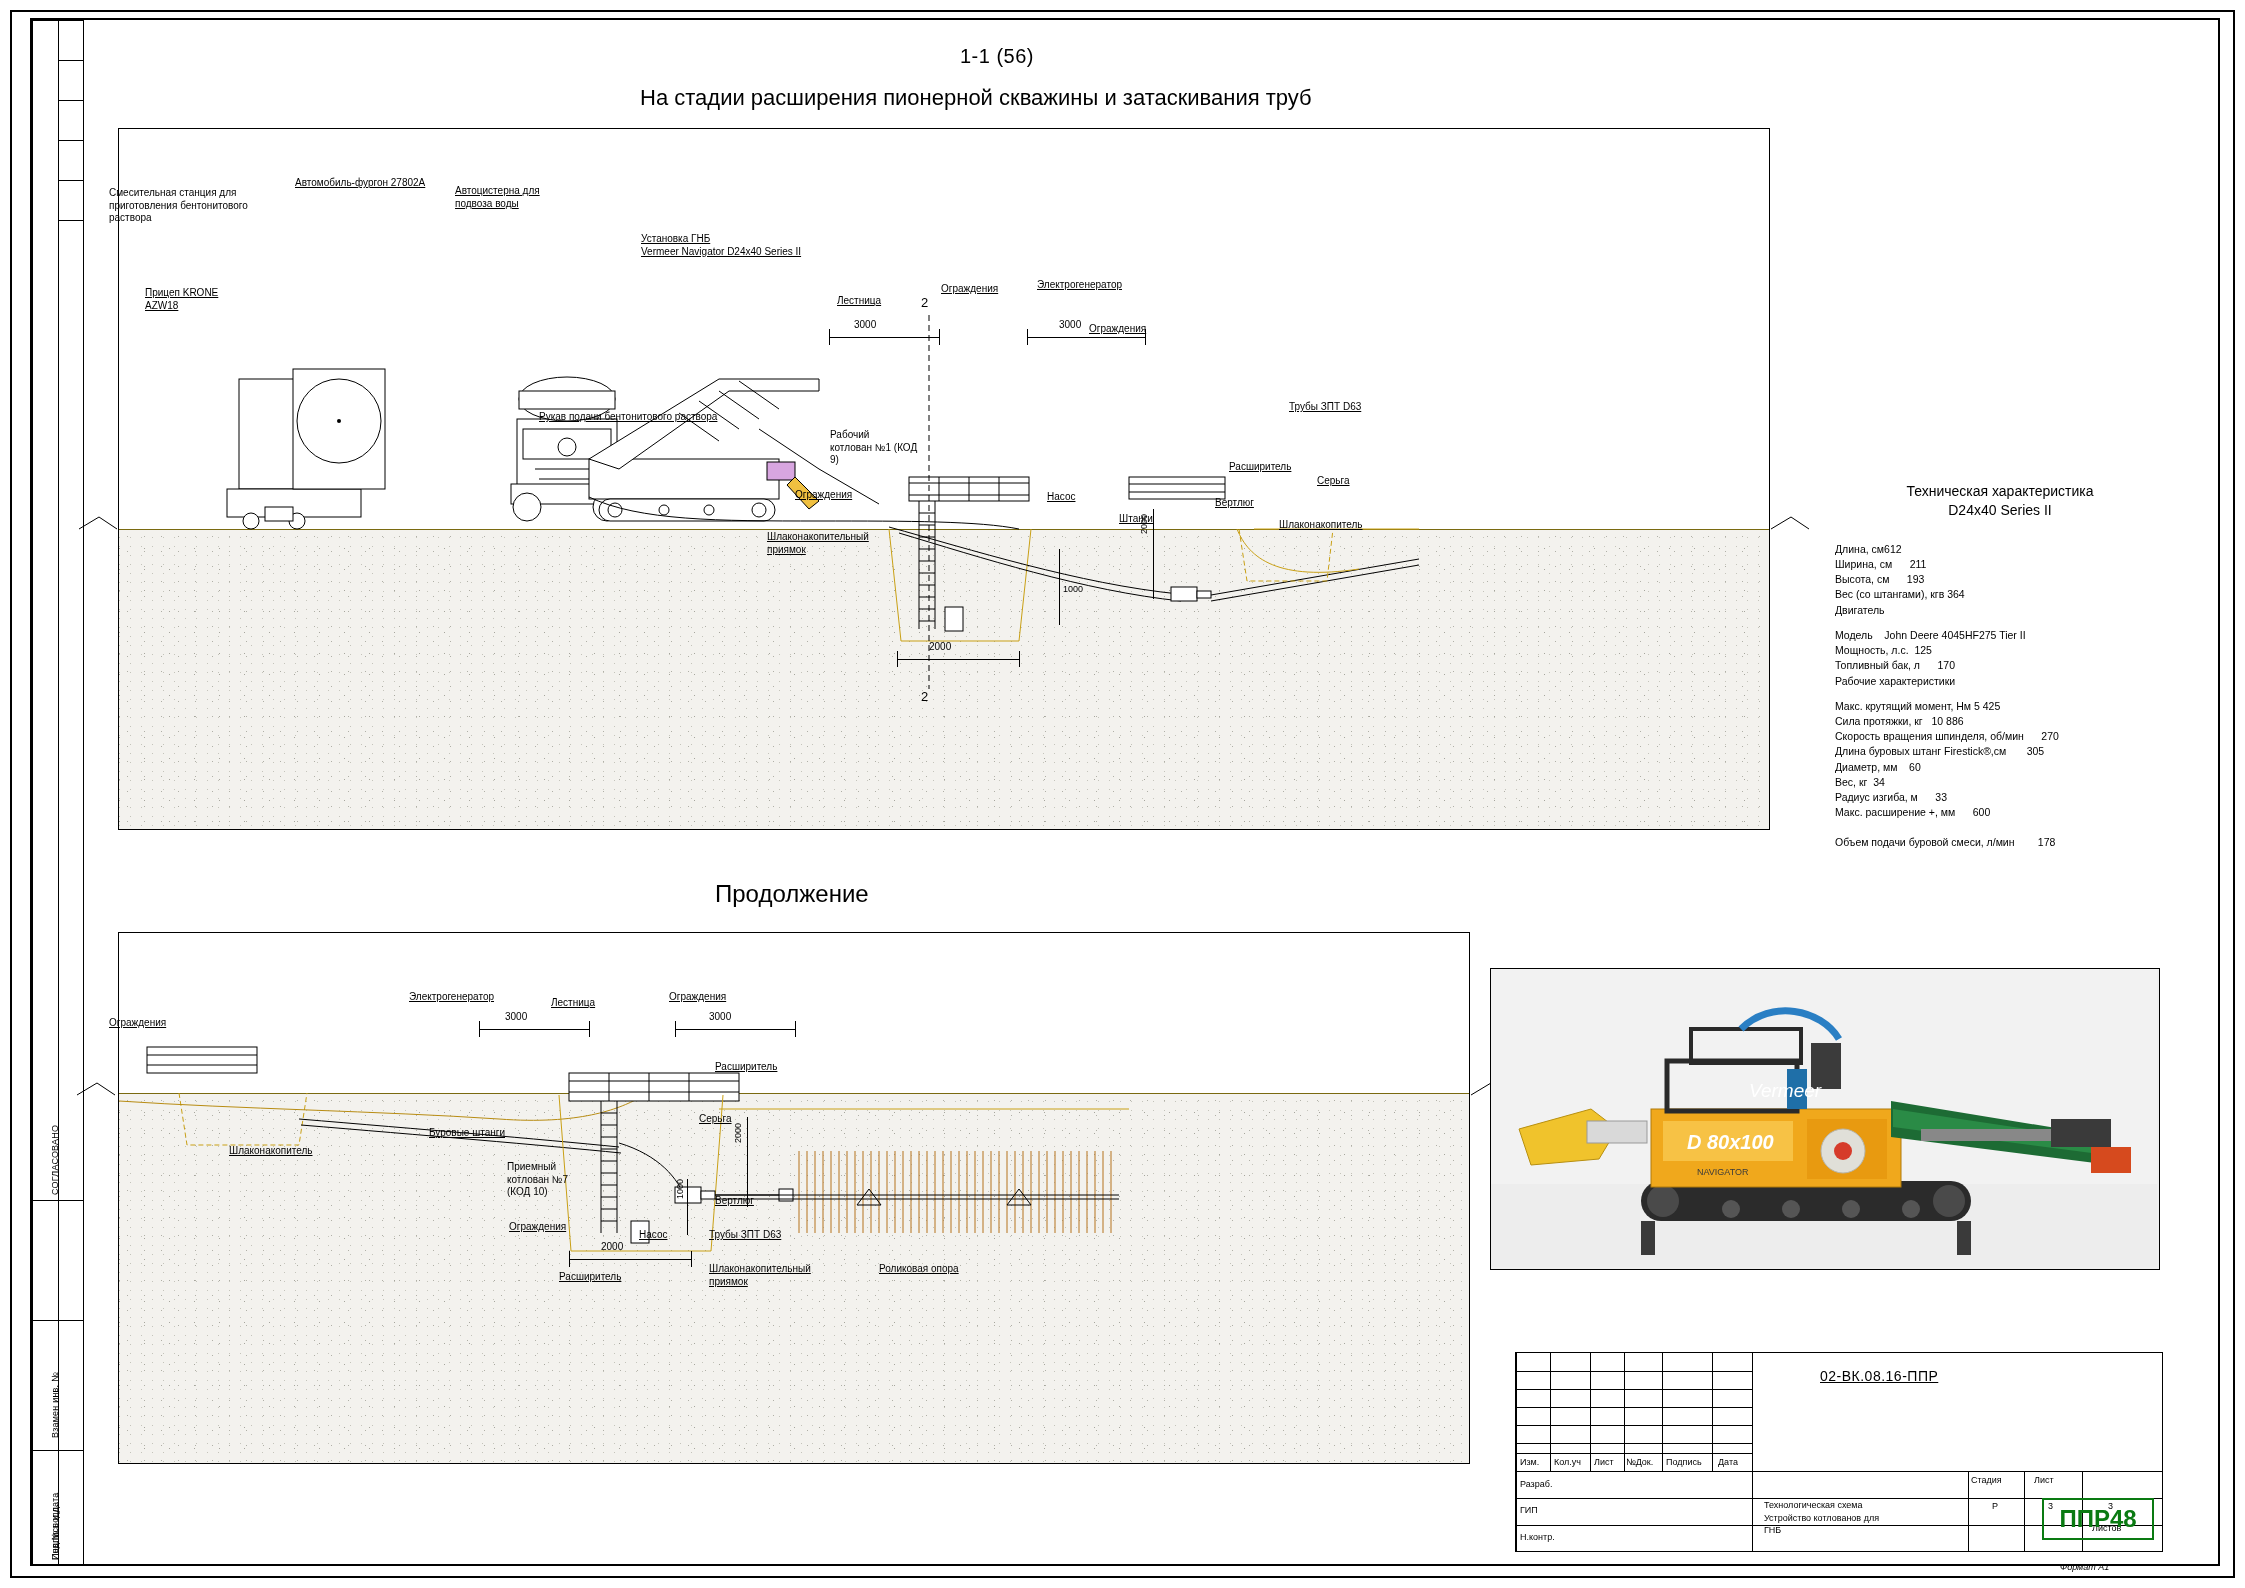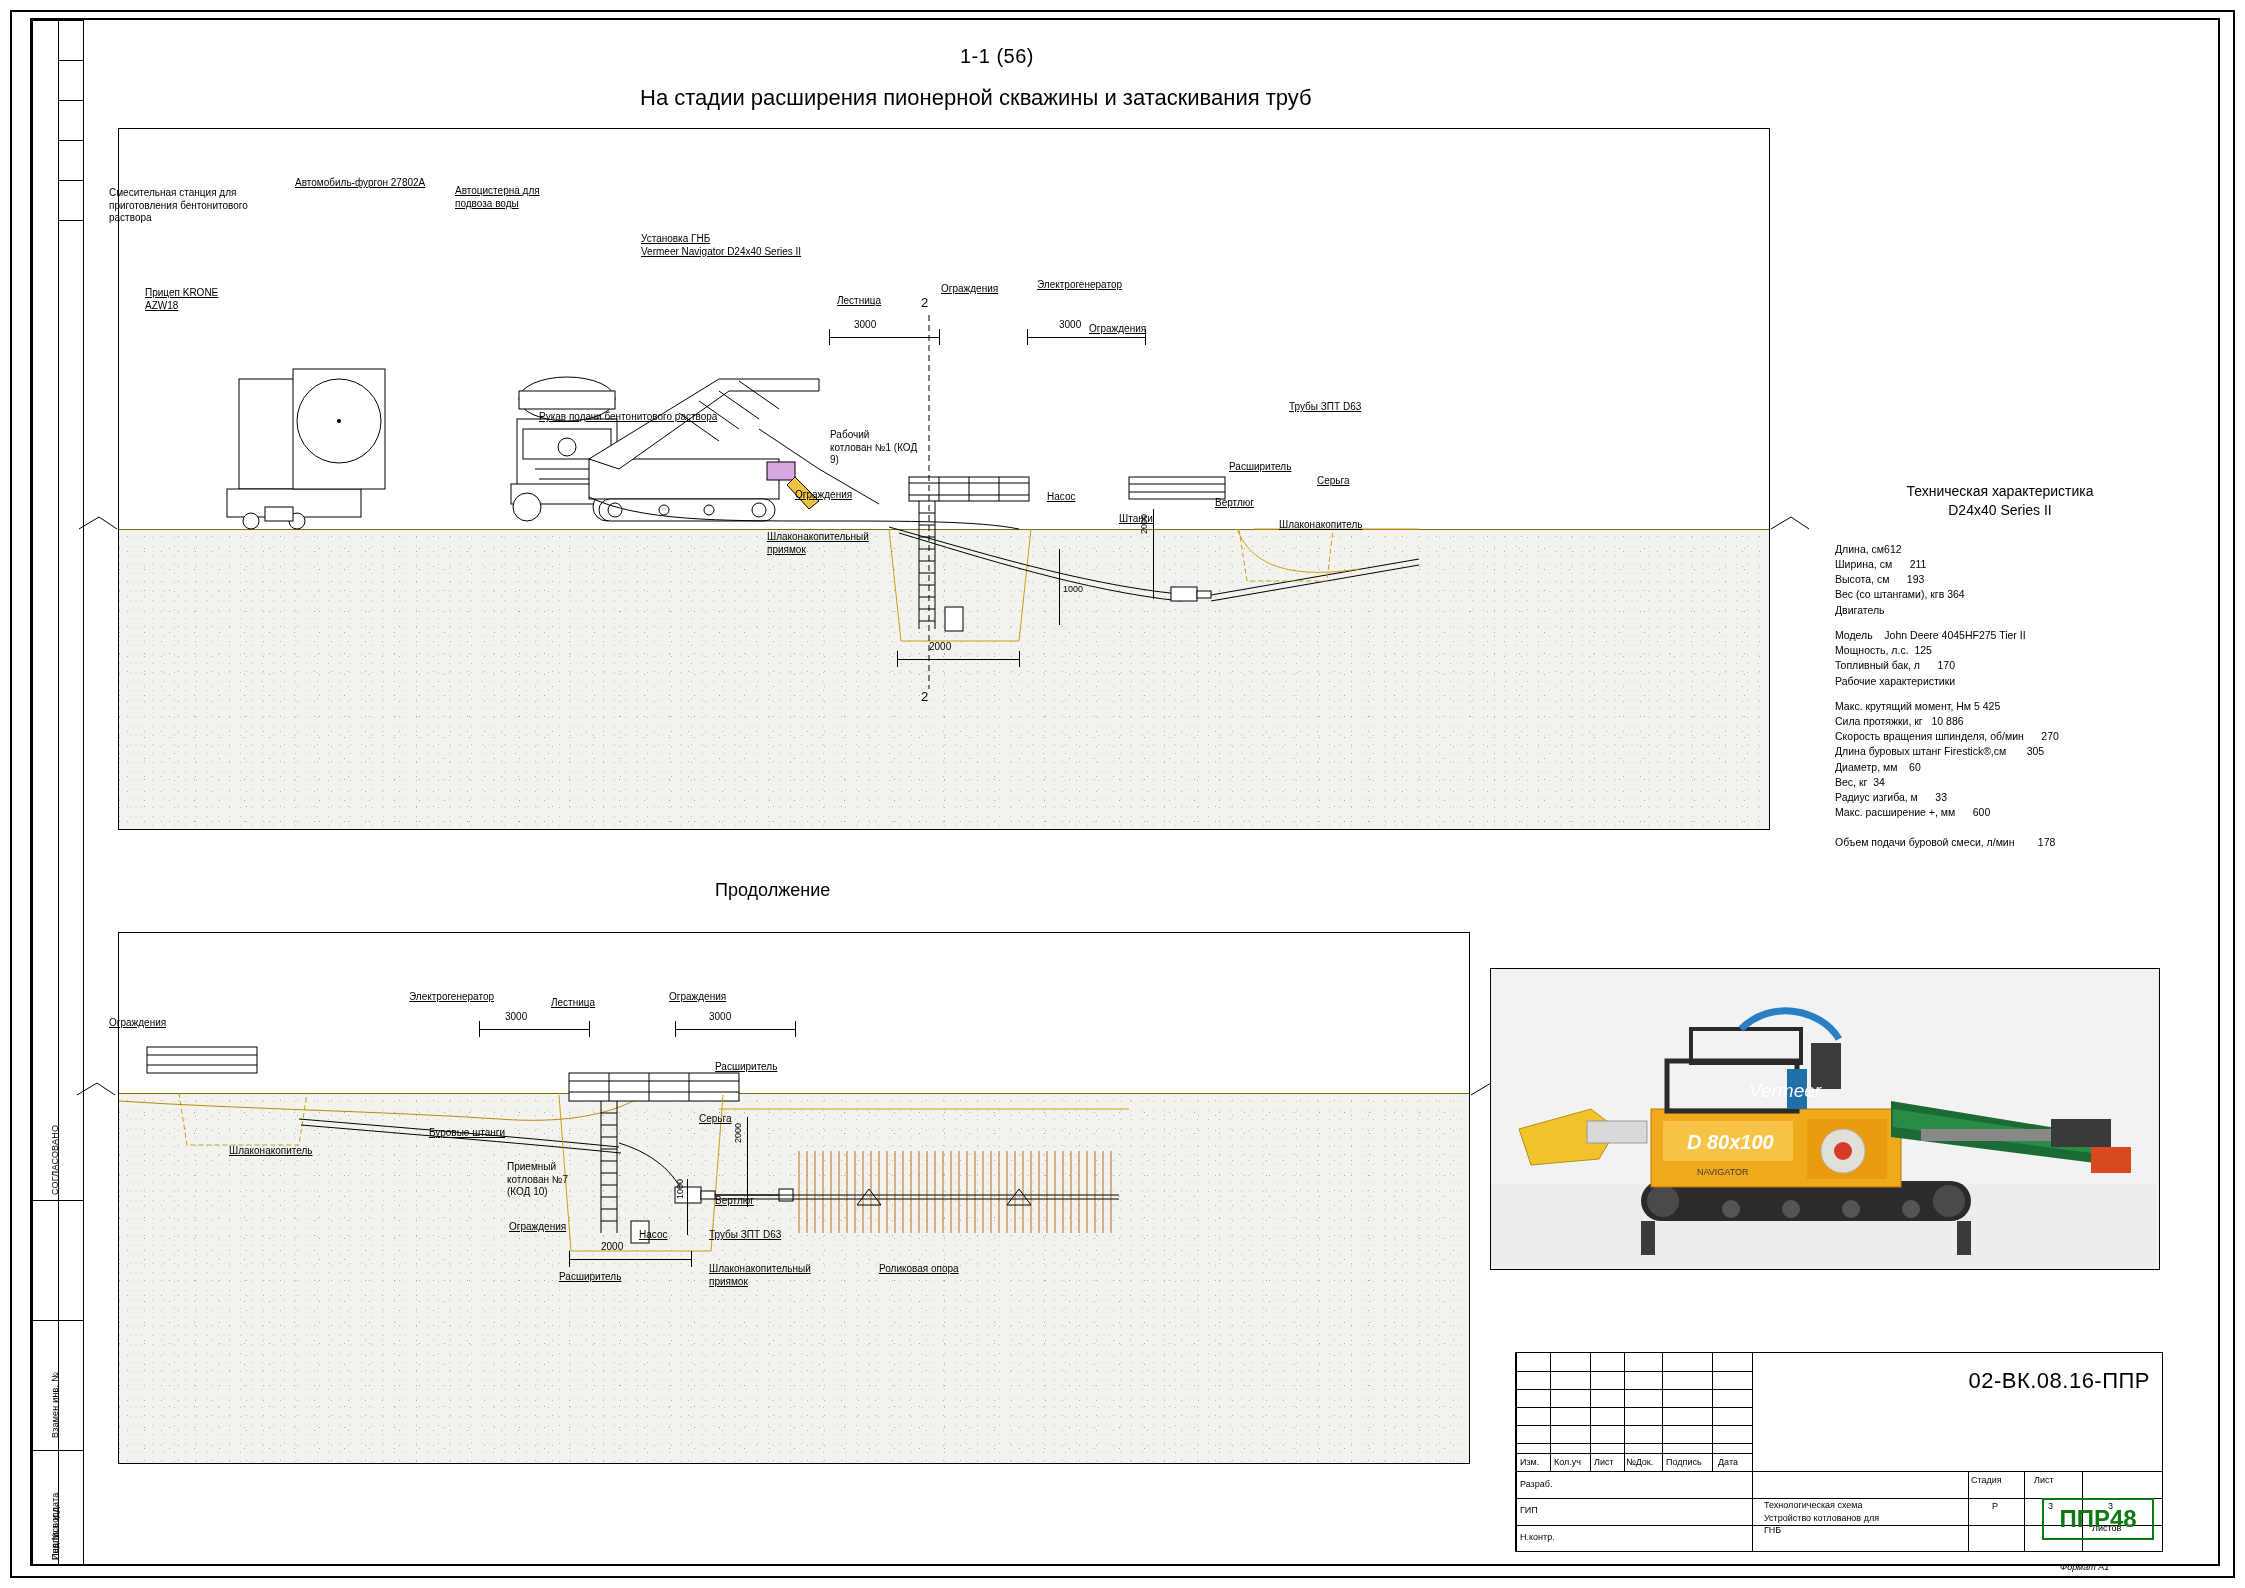--- a/index.html
+++ b/index.html
@@ -10,21 +10,21 @@
 
   
   .leftcol{position:absolute;left:32px;top:20px;width:52px;height:1544px;box-sizing:border-box;}
   .leftcol .vline{position:absolute;top:0;bottom:0;width:1px;background:#000;}
   .leftcol .hline{position:absolute;left:0;right:0;height:1px;background:#000;}
   .vtext{position:absolute;transform-origin:0 0;transform:rotate(-90deg);white-space:nowrap;font-size:9px;letter-spacing:.2px;}
 
   
   .title1{position:absolute;left:960px;top:45px;font-size:20px;letter-spacing:.5px;}
   .title2{position:absolute;left:640px;top:85px;font-size:22px;}
-  .title3{position:absolute;left:715px;top:880px;font-size:18px;}
+  .title3{position:absolute;left:715px;top:880px;font-size:24px;}
 
   
   .panel{position:absolute;border-left:1px solid #000;border-right:1px solid #000;}
   #panel1{left:118px;top:128px;width:1650px;height:700px;border-top:1px solid #000;border-bottom:1px solid #000;}
   #panel2{left:118px;top:932px;width:1350px;height:530px;border-top:1px solid #000;border-bottom:1px solid #000;}
 
   .ground{position:absolute;left:0;right:0;height:0;border-top:1px solid #7a6a10;}
   .soil{position:absolute;left:0;right:0;background:#f3f2ee;}
   .soil:after{content:"";position:absolute;left:0;top:0;right:0;bottom:0;
     background-image:
@@ -50,21 +50,21 @@
   .spec .row{white-space:pre;line-height:1.45;font-size:10.5px;}
 
   
   .photo{position:absolute;left:1490px;top:968px;width:668px;height:300px;border:1px solid #000;background:#efefef;overflow:hidden;}
 
   
   .tb{position:absolute;left:1515px;top:1352px;width:648px;height:200px;border:1px solid #000;box-sizing:border-box;}
   .tb .v{position:absolute;top:0;bottom:0;width:1px;background:#000;}
   .tb .h{position:absolute;left:0;right:0;height:1px;background:#000;}
   .tbtxt{position:absolute;font-size:9px;white-space:nowrap;}
-  .code{position:absolute;left:1820px;top:1368px;width:330px;text-align:right;font-size:22px;letter-spacing:.5px;}
+  .code{position:absolute;left:1820px;top:1368px;width:330px;text-align:left;font-size:14px;letter-spacing:.5px;text-decoration:underline;}
   .logo{position:absolute;left:2042px;top:1498px;width:108px;height:38px;border:2px solid #0a7a12;color:#0a7a12;
         font-size:24px;font-weight:bold;display:flex;align-items:center;justify-content:center;letter-spacing:0px;}
   .fmt{position:absolute;left:2060px;top:1562px;font-size:9px;font-style:italic;}
 </style>
 </head>
 <body>
 
 <div id="sheet">
   <div class="frame-outer"></div>
   <div class="frame-inner"></div>

